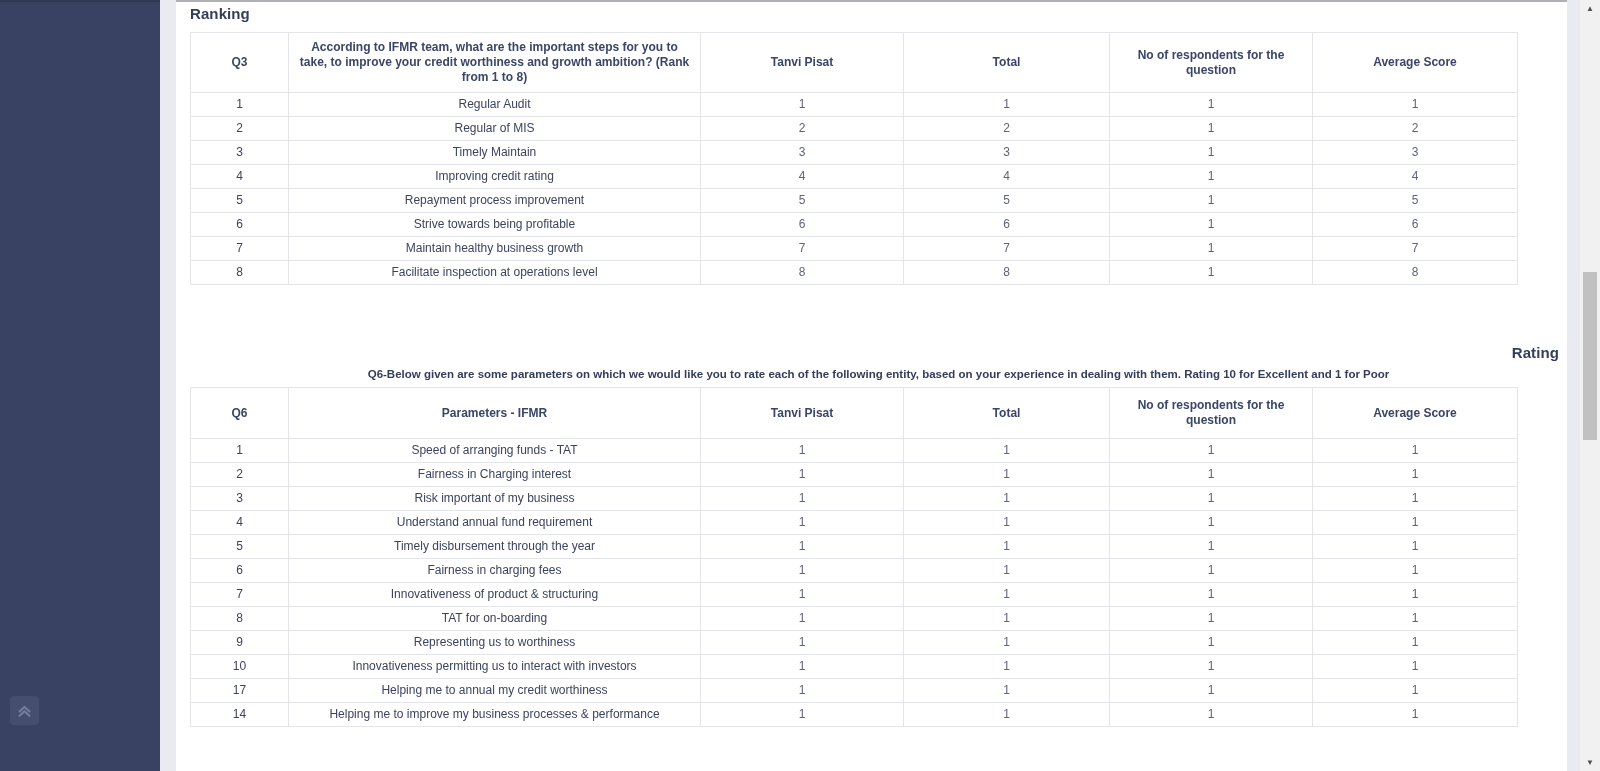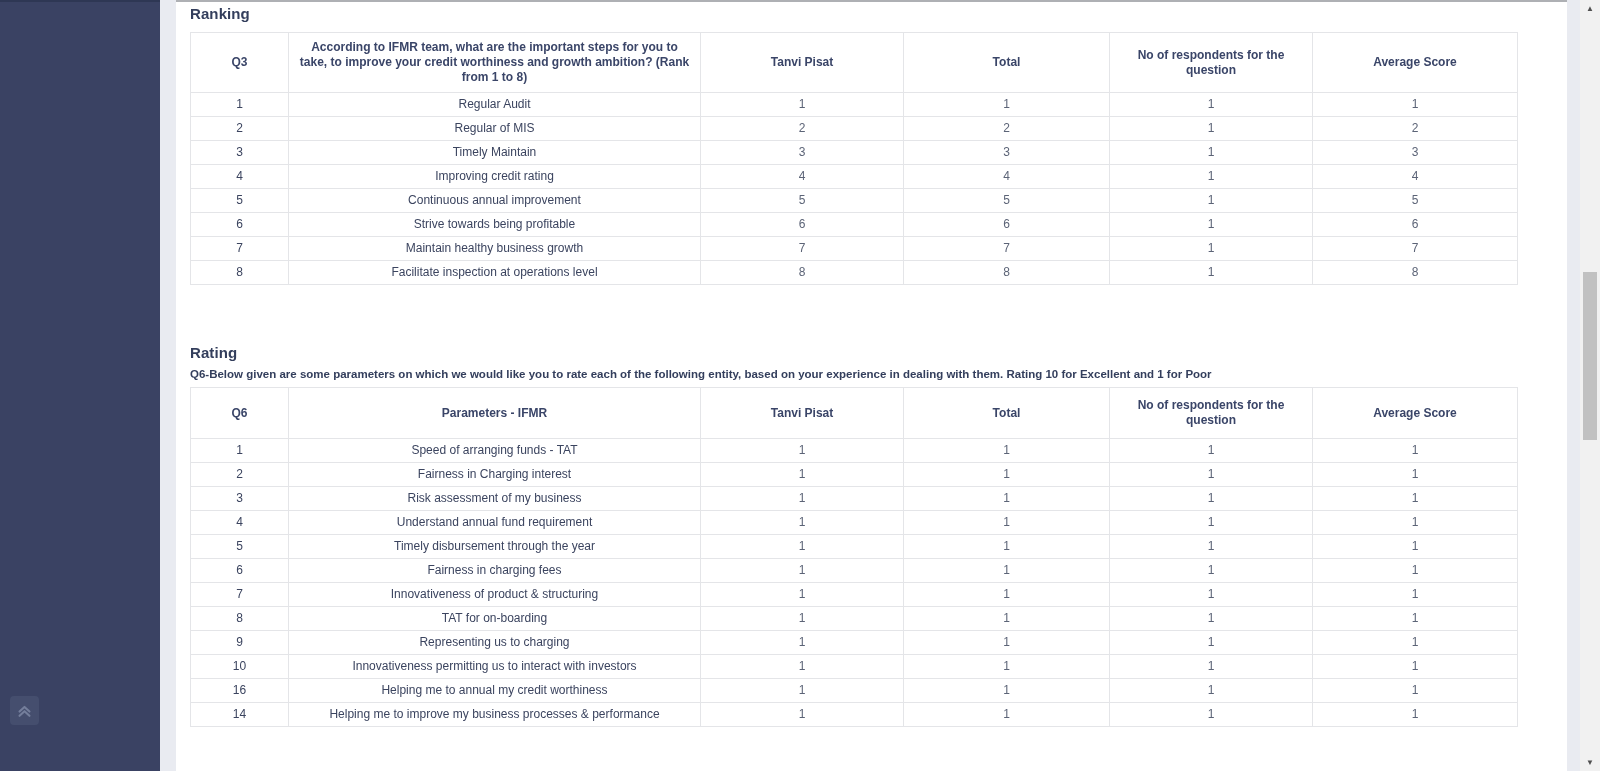--- a/index.html
+++ b/index.html
@@ -31,24 +31,25 @@
     background: #ffffff;
     border-top: 2px solid #aeb0b4;
     padding: 3px 0 0 14px;
     overflow: hidden;
   }
   h2.section-title {
     color: #333e5c; font-size: 15px; font-weight: 700;
     letter-spacing: 0.1px;
   }
   .section-ranking h2.section-title { margin: 0 0 10px 0; }
-  .section-rating  h2.section-title { margin: 59px 17px 7px 0; }
+  .section-rating  h2.section-title { margin: 59px 8px 7px 0; text-align: right; }
   .description {
     color: #333e5c; font-size: 11.5px; font-weight: 700;
     margin: 0 0 7px 0;
+    text-align: center;
   }
 
   
   table {
     border-collapse: collapse; table-layout: fixed;
     width: 1328px; background: #fff;
   }
   col.c1 { width: 98px; }
   col.c2 { width: 412px; }
   col.c3 { width: 203px; }
@@ -150,21 +151,21 @@
           <tr>
             <td class="dark">4</td>
             <td class="dark">Improving credit rating</td>
             <td class="val">4</td>
             <td class="val">4</td>
             <td class="val">1</td>
             <td class="val">4</td>
           </tr>
           <tr>
             <td class="dark">5</td>
-            <td class="dark">Continuous annual improvement</td>
+            <td class="dark">Repayment process improvement</td>
             <td class="val">5</td>
             <td class="val">5</td>
             <td class="val">1</td>
             <td class="val">5</td>
           </tr>
           <tr>
             <td class="dark">6</td>
             <td class="dark">Strive towards being profitable</td>
             <td class="val">6</td>
             <td class="val">6</td>
@@ -225,21 +226,21 @@
           <tr>
             <td class="dark">2</td>
             <td class="dark">Fairness in Charging interest</td>
             <td class="val">1</td>
             <td class="val">1</td>
             <td class="val">1</td>
             <td class="val">1</td>
           </tr>
           <tr>
             <td class="dark">3</td>
-            <td class="dark">Risk assessment of my business</td>
+            <td class="dark">Risk important of my business</td>
             <td class="val">1</td>
             <td class="val">1</td>
             <td class="val">1</td>
             <td class="val">1</td>
           </tr>
           <tr>
             <td class="dark">4</td>
             <td class="dark">Understand annual fund requirement</td>
             <td class="val">1</td>
             <td class="val">1</td>
@@ -273,36 +274,36 @@
           <tr>
             <td class="dark">8</td>
             <td class="dark">TAT for on-boarding</td>
             <td class="val">1</td>
             <td class="val">1</td>
             <td class="val">1</td>
             <td class="val">1</td>
           </tr>
           <tr>
             <td class="dark">9</td>
-            <td class="dark">Representing us to charging</td>
+            <td class="dark">Representing us to worthiness</td>
             <td class="val">1</td>
             <td class="val">1</td>
             <td class="val">1</td>
             <td class="val">1</td>
           </tr>
           <tr>
             <td class="dark">10</td>
             <td class="dark">Innovativeness permitting us to interact with investors</td>
             <td class="val">1</td>
             <td class="val">1</td>
             <td class="val">1</td>
             <td class="val">1</td>
           </tr>
           <tr>
-            <td class="dark">16</td>
+            <td class="dark">17</td>
             <td class="dark">Helping me to annual my credit worthiness</td>
             <td class="val">1</td>
             <td class="val">1</td>
             <td class="val">1</td>
             <td class="val">1</td>
           </tr>
           <tr>
             <td class="dark">14</td>
             <td class="dark">Helping me to improve my business processes &amp; performance</td>
             <td class="val">1</td>

